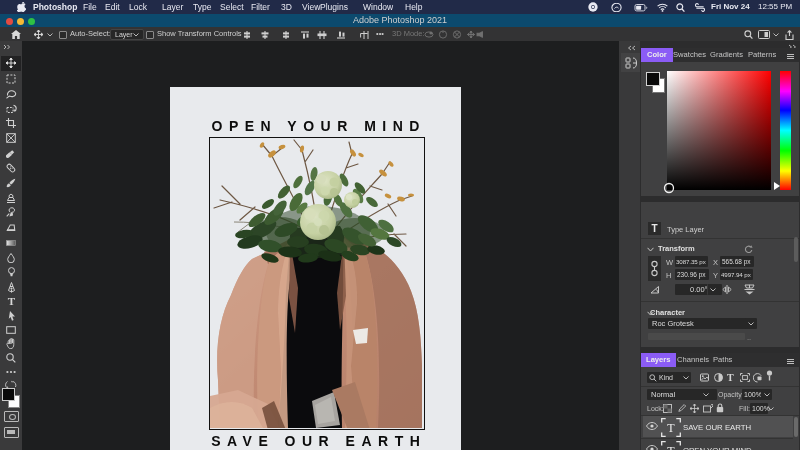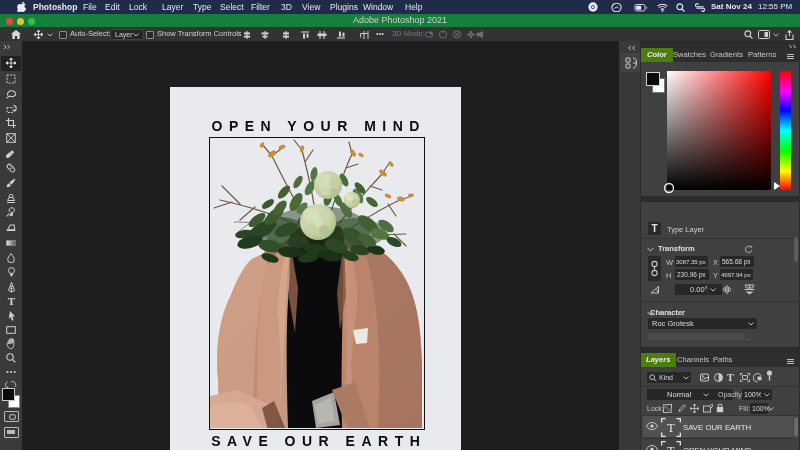--- a/index.html
+++ b/index.html
@@ -4,21 +4,21 @@
 <style>
   html,body{margin:0;padding:0;background:#000;}
   #app{position:relative;width:800px;height:450px;overflow:hidden;
        font-family:"Liberation Sans",sans-serif;background:#1d1e1f;}
   .abs{position:absolute;}
   
   #menubar{left:0;top:0;width:800px;height:14px;background:#212a48;color:#e8e9f2;
            font-size:8.5px;display:flex;align-items:center;}
   #menubar .mi{position:absolute;top:0;height:14px;line-height:14px;white-space:nowrap;}
   
-  #titlebar{left:0;top:14px;width:800px;height:13px;background:#15803d;}
+  #titlebar{left:0;top:14px;width:800px;height:13px;background:#0c4a6e;}
   .tl{position:absolute;top:3.5px;width:7px;height:7px;border-radius:50%;}
   #tb-title{position:absolute;top:0;left:0;width:100%;height:13px;line-height:13px;
             text-align:center;color:#cfcfcf;font-size:9px;}
   
   #optbar{left:0;top:27px;width:800px;height:14px;background:#333334;color:#cfcfcf;font-size:7.5px;}
   #optbar .ob{position:absolute;top:0;height:14px;line-height:14px;white-space:nowrap;}
   .chk{position:absolute;top:4px;width:6px;height:6px;border:1px solid #8a8a8a;border-radius:1px;background:#2a2a2a;}
   .dd{position:absolute;background:#262626;border:1px solid #444;border-radius:2px;color:#d6d6d6;}
   
   #tabbar{left:22px;top:41px;width:778px;height:15px;background:#2a2a2b;}
@@ -34,21 +34,21 @@
          font-weight:bold;font-size:14px;letter-spacing:6.5px;text-indent:6.5px;}
   #p-bot{position:absolute;left:0;top:346px;width:100%;text-align:center;color:#0c0c0c;
          font-weight:bold;font-size:14px;letter-spacing:6.5px;text-indent:6.5px;}
   #p-frame{position:absolute;left:39px;top:50px;width:216px;height:293px;border:1.5px solid #111;box-sizing:border-box;}
   
   #dockstrip{left:619px;top:41px;width:21px;height:409px;background:#39393a;}
   #panelbg{left:640px;top:41px;width:160px;height:409px;background:#2c2c2d;}
   .panel{position:absolute;left:1px;width:158px;background:#404041;}
   .ptabs{position:absolute;left:0;top:0;width:100%;height:14px;background:#2e2e2f;font-size:7.6px;color:#c5c5c5;}
   .ptab{position:absolute;top:0;height:14px;line-height:14px;padding:0 6px;}
-  .ptab.on{background:#4d7c0f;color:#ececec;font-weight:bold;font-style:italic;}
+  .ptab.on{background:#8b5cf6;color:#ececec;font-weight:bold;}
   .hamb{position:absolute;right:5px;top:6px;width:7px;height:5px;
         background:repeating-linear-gradient(to bottom,#bdbdbd 0 1px,rgba(0,0,0,0) 1px 2px);}
   .inbox{position:absolute;background:#272727;border-radius:1px;color:#dcdcdc;font-size:7.5px;}
   .lbl{position:absolute;color:#c2c2c2;font-size:7.5px;white-space:nowrap;}
   svg{display:block;}
 </style>
 </head>
 <body>
 <div id="app">
   <div id="menubar" class="abs">
@@ -59,21 +59,21 @@
     <span class="mi" style="left:33px;font-weight:bold;">Photoshop</span>
     <span class="mi" style="left:83px;">File</span>
     <span class="mi" style="left:105px;">Edit</span>
     <span class="mi" style="left:129px;">Lock</span>
     <span class="mi" style="left:162px;">Layer</span>
     <span class="mi" style="left:193px;">Type</span>
     <span class="mi" style="left:220px;">Select</span>
     <span class="mi" style="left:251px;">Filter</span>
     <span class="mi" style="left:281px;">3D</span>
     <span class="mi" style="left:302px;">View</span>
-    <span class="mi" style="left:330px;">Plugins</span>
+    <span class="mi" style="left:320px;">Plugins</span>
     <span class="mi" style="left:363px;">Window</span>
     <span class="mi" style="left:405px;">Help</span>
     <svg class="abs" style="left:588px;top:2px;" width="10" height="10" viewBox="0 0 9 9">
       <circle cx="4.5" cy="4.5" r="4.2" fill="#e8e9f2"></circle>
         <circle cx="4.5" cy="4.5" r="1.7" fill="#212a48"></circle>
         <circle cx="4.5" cy="4.5" r="1.1" fill="#e8e9f2"></circle>
     </svg>
     <svg class="abs" style="left:611px;top:2.5px;" width="11" height="9" viewBox="0 0 10 9">
       <ellipse cx="5" cy="4.5" rx="4.6" ry="4.2" fill="none" stroke="#e8e9f2" stroke-width="1.1"></ellipse>
       <path d="M3 5.5c1-1.6 3-1.8 4-.4" fill="none" stroke="#e8e9f2" stroke-width="1"></path>
@@ -87,21 +87,21 @@
       <path d="M0.6 3.2a7 7 0 0 1 9.8 0M2.2 4.9a4.7 4.7 0 0 1 6.6 0M3.8 6.6a2.4 2.4 0 0 1 3.4 0" fill="none" stroke="#e8e9f2" stroke-width="1.1"></path>
       <circle cx="5.5" cy="7.9" r="0.9" fill="#e8e9f2"></circle>
     </svg>
     <svg class="abs" style="left:676px;top:2.5px;" width="9" height="10" viewBox="0 0 9 10">
       <circle cx="3.8" cy="3.8" r="2.9" fill="none" stroke="#e8e9f2" stroke-width="1.2"></circle>
       <path d="M6 6l2.4 2.6" stroke="#e8e9f2" stroke-width="1.3"></path>
     </svg>
     <svg class="abs" style="left:695px;top:3px;" width="10" height="9" viewBox="0 0 11 9">
       <path d="M1.5 3.6h8M1.5 3.6a1.8 1.8 0 0 1 0-3.2c.9-.5 2 .2 2.3 1.2M9.5 5.4h-8M9.5 5.4a1.8 1.8 0 0 1 0 3.2c-.9.5-2-.2-2.3-1.2" fill="none" stroke="#e8e9f2" stroke-width="1.15"></path>
     </svg>
-    <span class="mi" style="left:711px;font-weight:bold;font-size:8px;">Sat Nov 24</span>
+    <span class="mi" style="left:711px;font-weight:bold;font-size:8px;">Fri Nov 24</span>
     <span class="mi" style="left:758px;font-weight:normal;font-size:8px;">12:55 PM</span>
   </div>
   <div id="titlebar" class="abs">
     <div class="tl" style="left:5.5px;background:#e24b41;"></div>
     <div class="tl" style="left:16.5px;background:#f5b935;"></div>
     <div class="tl" style="left:28px;background:#2fc144;"></div>
     <div id="tb-title">Adobe Photoshop 2021</div>
   </div>
   <div id="optbar" class="abs">
     <svg class="abs" style="left:11px;top:3px;" width="10" height="9" viewBox="0 0 10 9">
@@ -605,21 +605,21 @@
       <svg class="abs" style="left:112px;top:19.5px;" width="9" height="10" viewBox="0 0 9 10">
           <path d="M4.5 9A4.2 4.2 0 1 1 4.5 0.6c1.5 0 2.8.8 3.6 2" fill="none" stroke="#c9c9c9" stroke-width="1"></path>
           <rect x="4.5" y="3.6" width="4" height="3.6" rx="0.6" fill="#c9c9c9"></rect>
         </svg>
       <svg class="abs" style="left:125px;top:17px;" width="7" height="12" viewBox="0 0 7 12">
           <circle cx="3.5" cy="3" r="2.6" fill="#c9c9c9"></circle>
           <path d="M3.5 5.5v5" stroke="#c9c9c9" stroke-width="1.4"></path>
         </svg>
       <div class="abs" style="left:0;top:33px;width:100%;height:1px;background:#333;"></div>
 
-      <div class="inbox" style="left:6px;top:36px;width:66px;height:11px;line-height:11px;padding-left:20px;">Normal
+      <div class="inbox" style="left:6px;top:36px;width:66px;height:11px;line-height:11px;padding-left:4px;">Normal
         <svg class="abs" style="left:56px;top:4px;" width="6" height="4" viewBox="0 0 6 4">
             <path d="M0.5 0.5L3 3l2.5-2.5" fill="none" stroke="#b9b9b9" stroke-width="1"></path>
           </svg>
       </div>
       <span class="lbl" style="left:77px;top:38px;font-size:7px;">Opacity:</span>
       <div class="inbox" style="left:101px;top:36px;width:18px;height:11px;line-height:11px;padding-left:2px;font-size:7px;">100%</div>
       <div class="inbox" style="left:120px;top:36px;width:11px;height:11px;"></div>
       <svg class="abs" style="left:122.5px;top:40px;" width="6" height="4" viewBox="0 0 6 4">
           <path d="M0.5 0.5L3 3l2.5-2.5" fill="none" stroke="#b9b9b9" stroke-width="1"></path>
         </svg>

